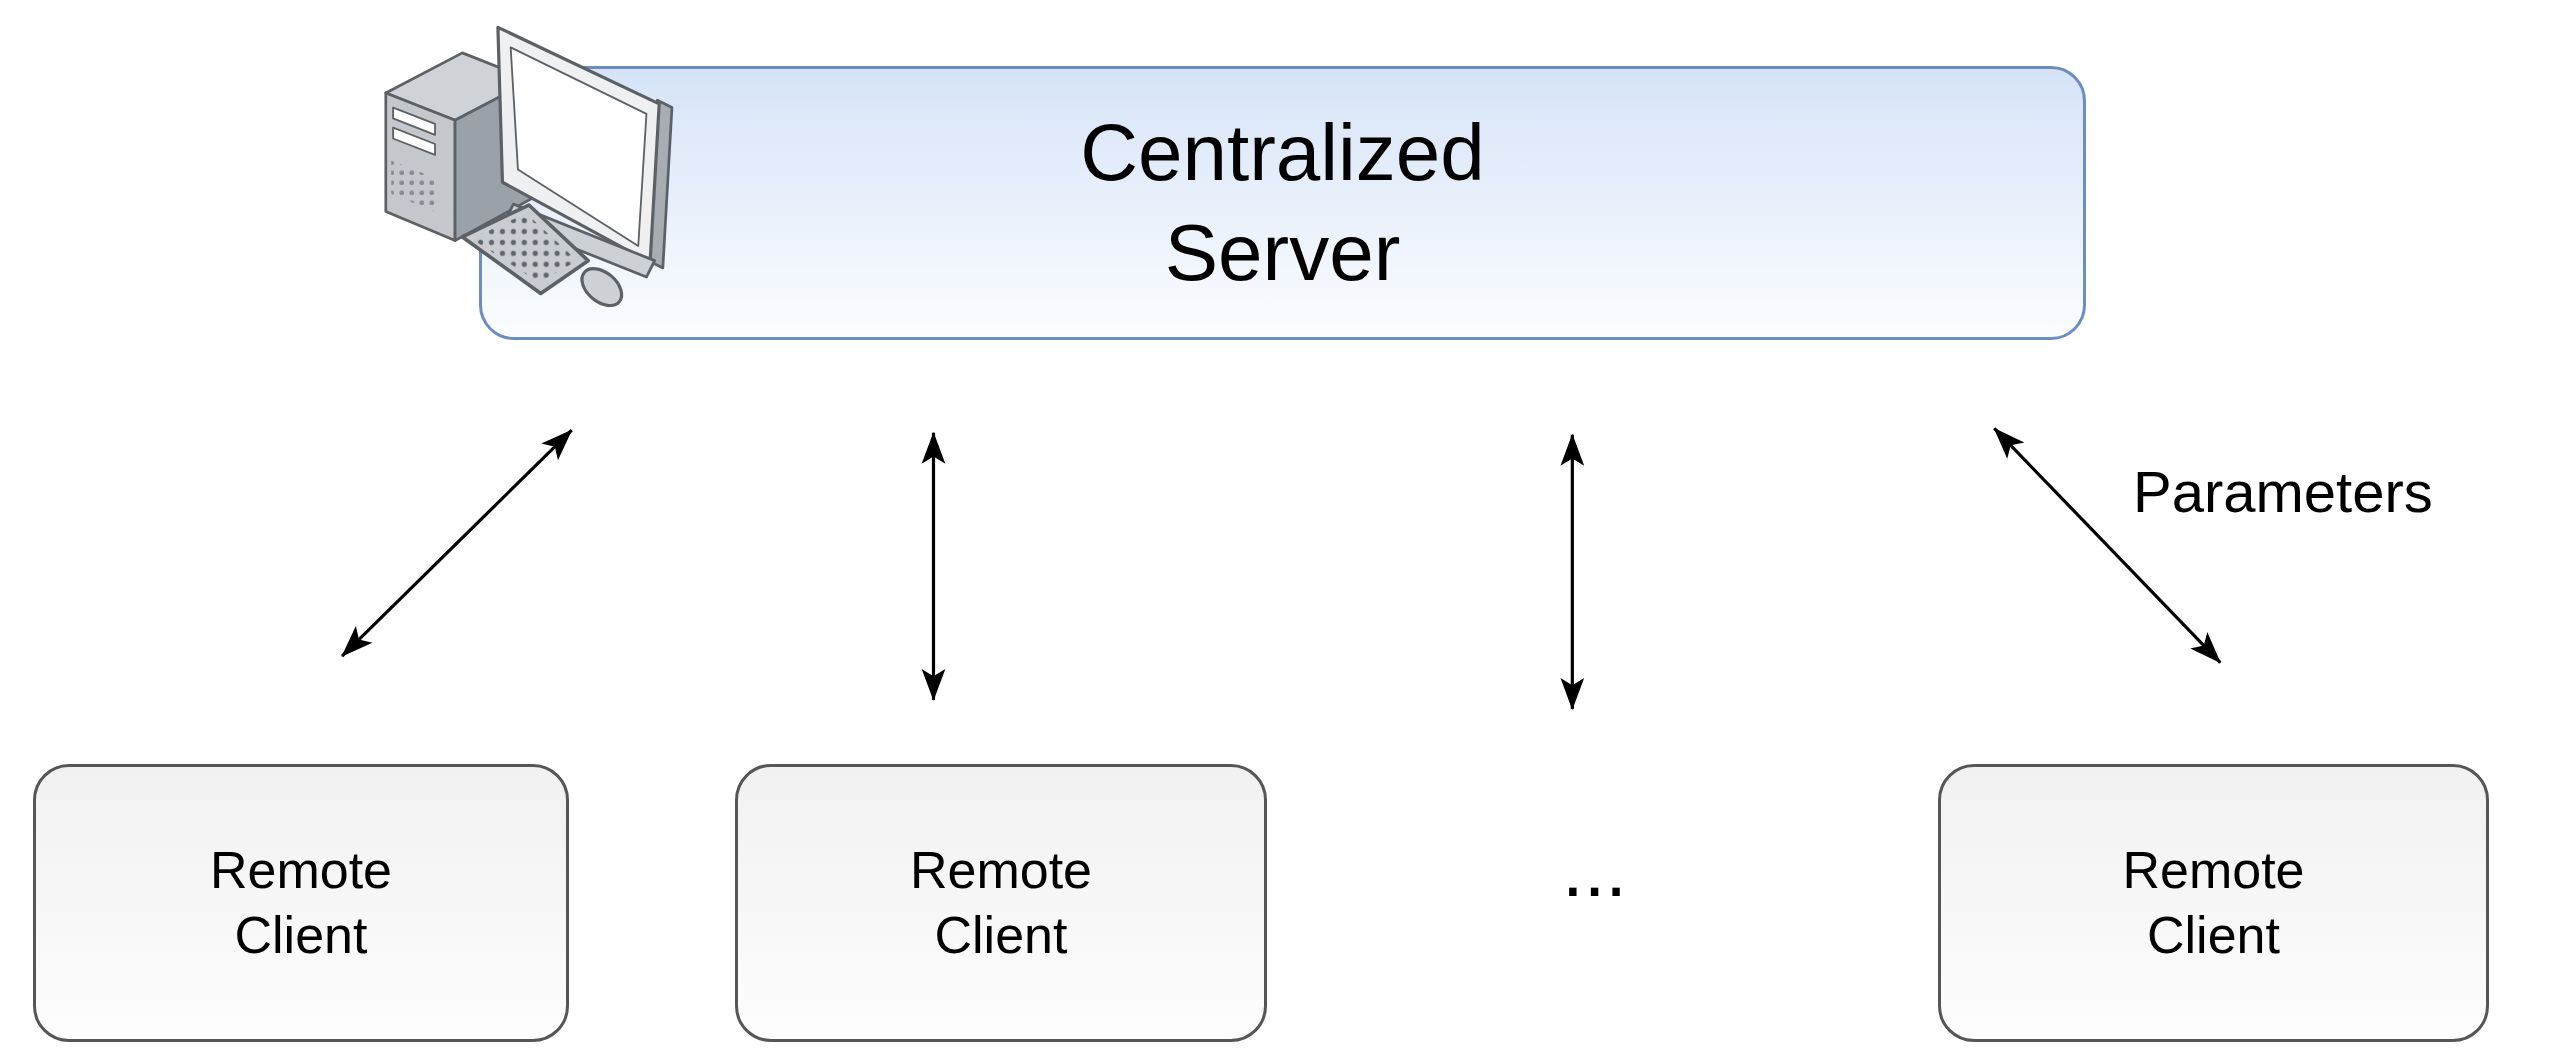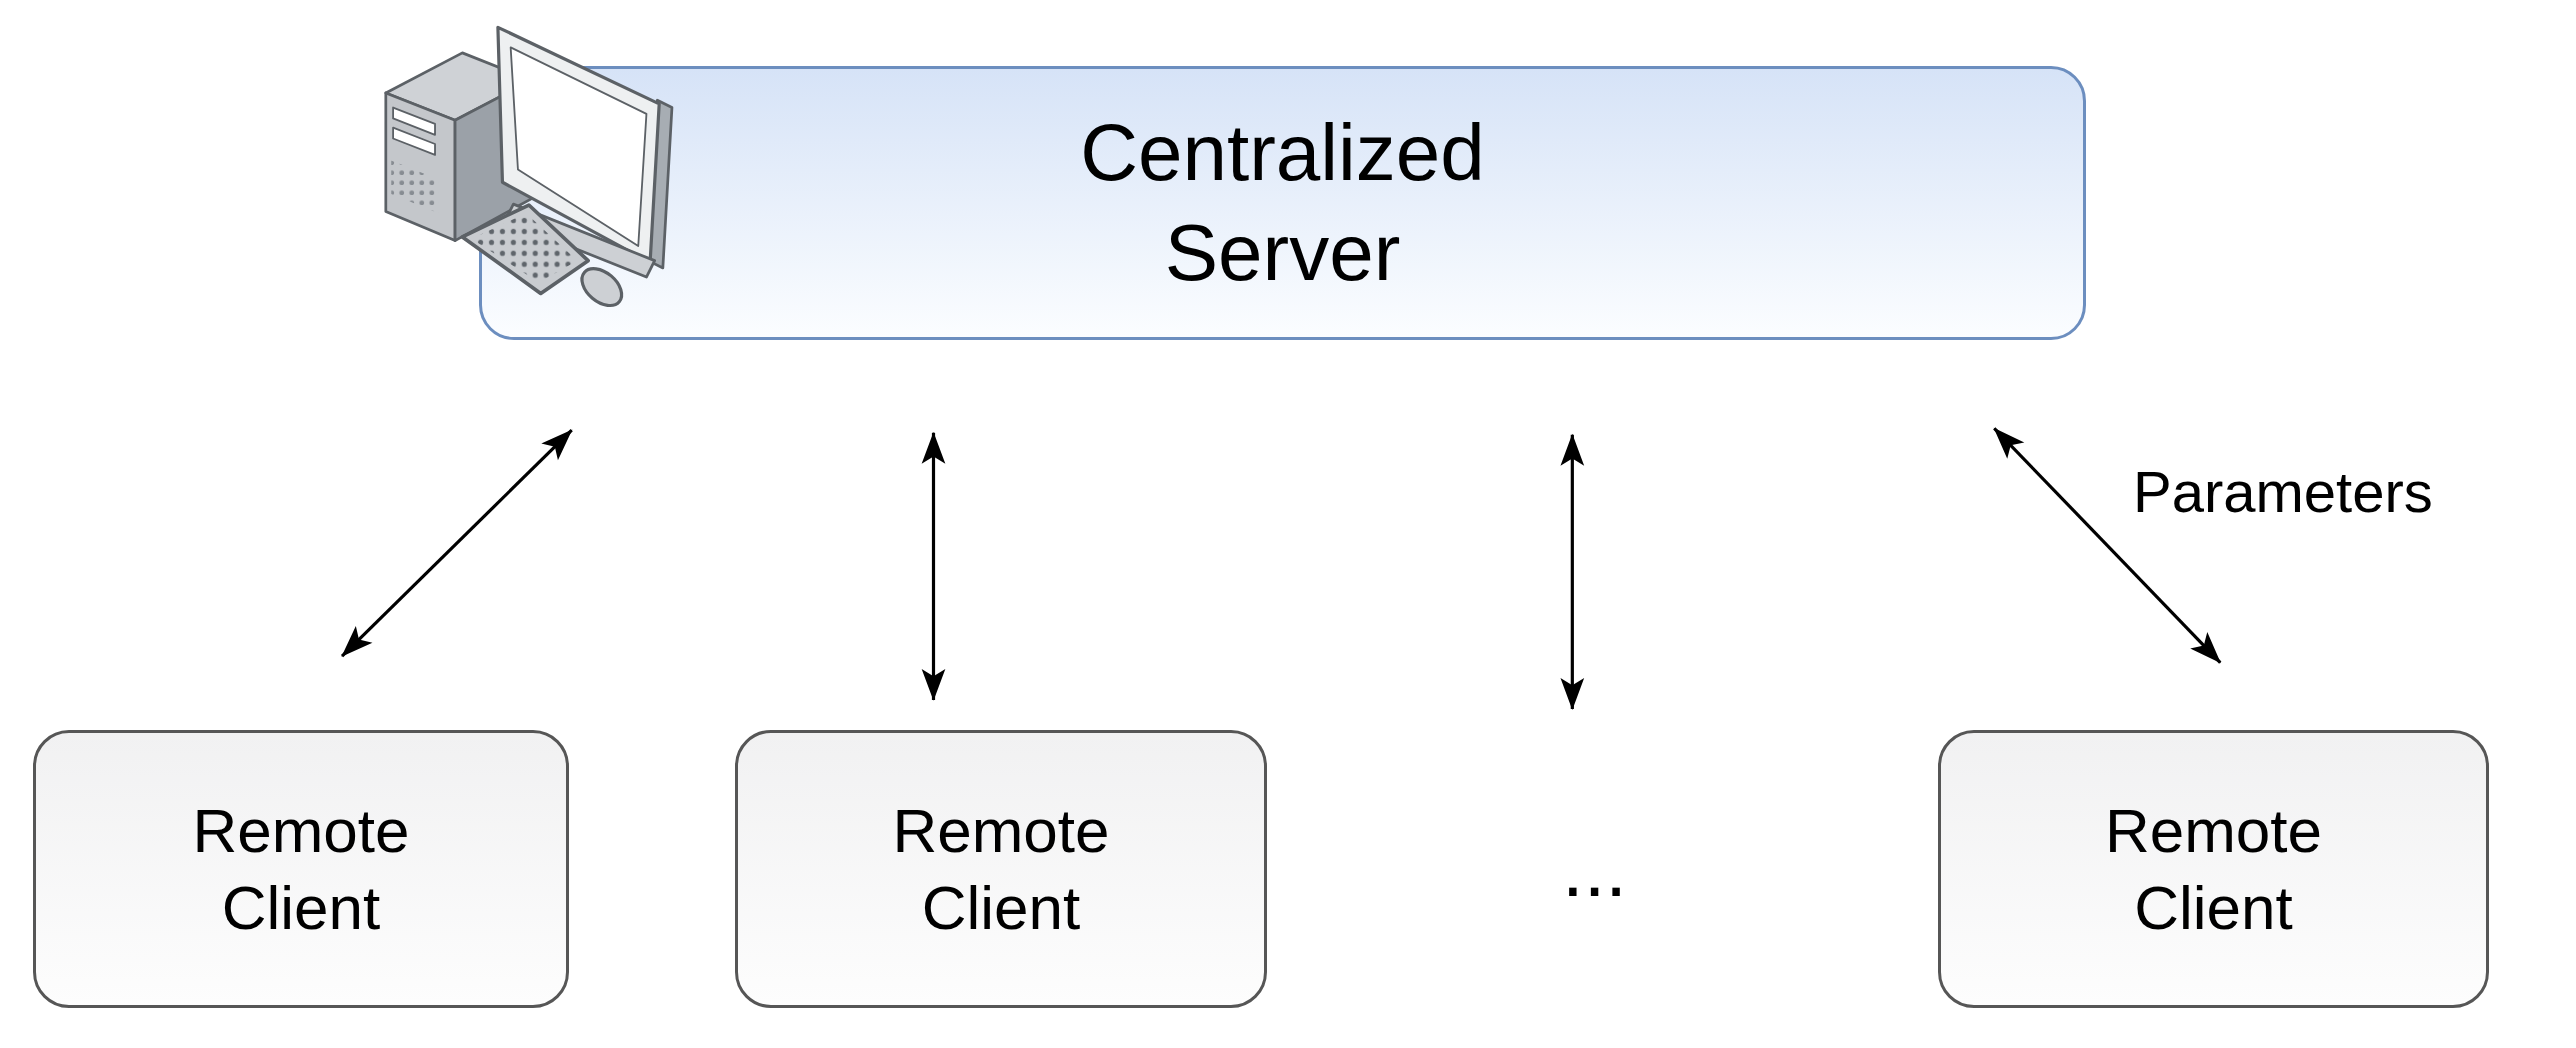--- a/index.html
+++ b/index.html
@@ -30,25 +30,25 @@
     color:var(--text-color);
   }
   .server{
     left:479px;top:66px;width:1607px;height:274px;
     border:3.6px solid var(--server-border);
     border-radius:35px;
     background:linear-gradient(to bottom,var(--server-fill-top),var(--server-fill-bottom));
     font-size:80px;line-height:1.25;
   }
   .client{
-    top:730px;height:278px;
+    top:764px;height:278px;
     border:3.6px solid var(--client-border);
     border-radius:36px;
     background:linear-gradient(to bottom,var(--client-fill-top),var(--client-fill-bottom));
-    font-size:62px;line-height:1.25;
+    font-size:52px;line-height:1.25;
   }
   .client-1{left:33px;width:536px;}
   .client-2{left:735px;width:532px;}
   .client-3{left:1938px;width:551px;}
   .ellipsis{
     left:1526px;top:800px;width:137px;height:137px;
     font-size:78px;line-height:1;
   }
   .edge-label{
     position:absolute;

